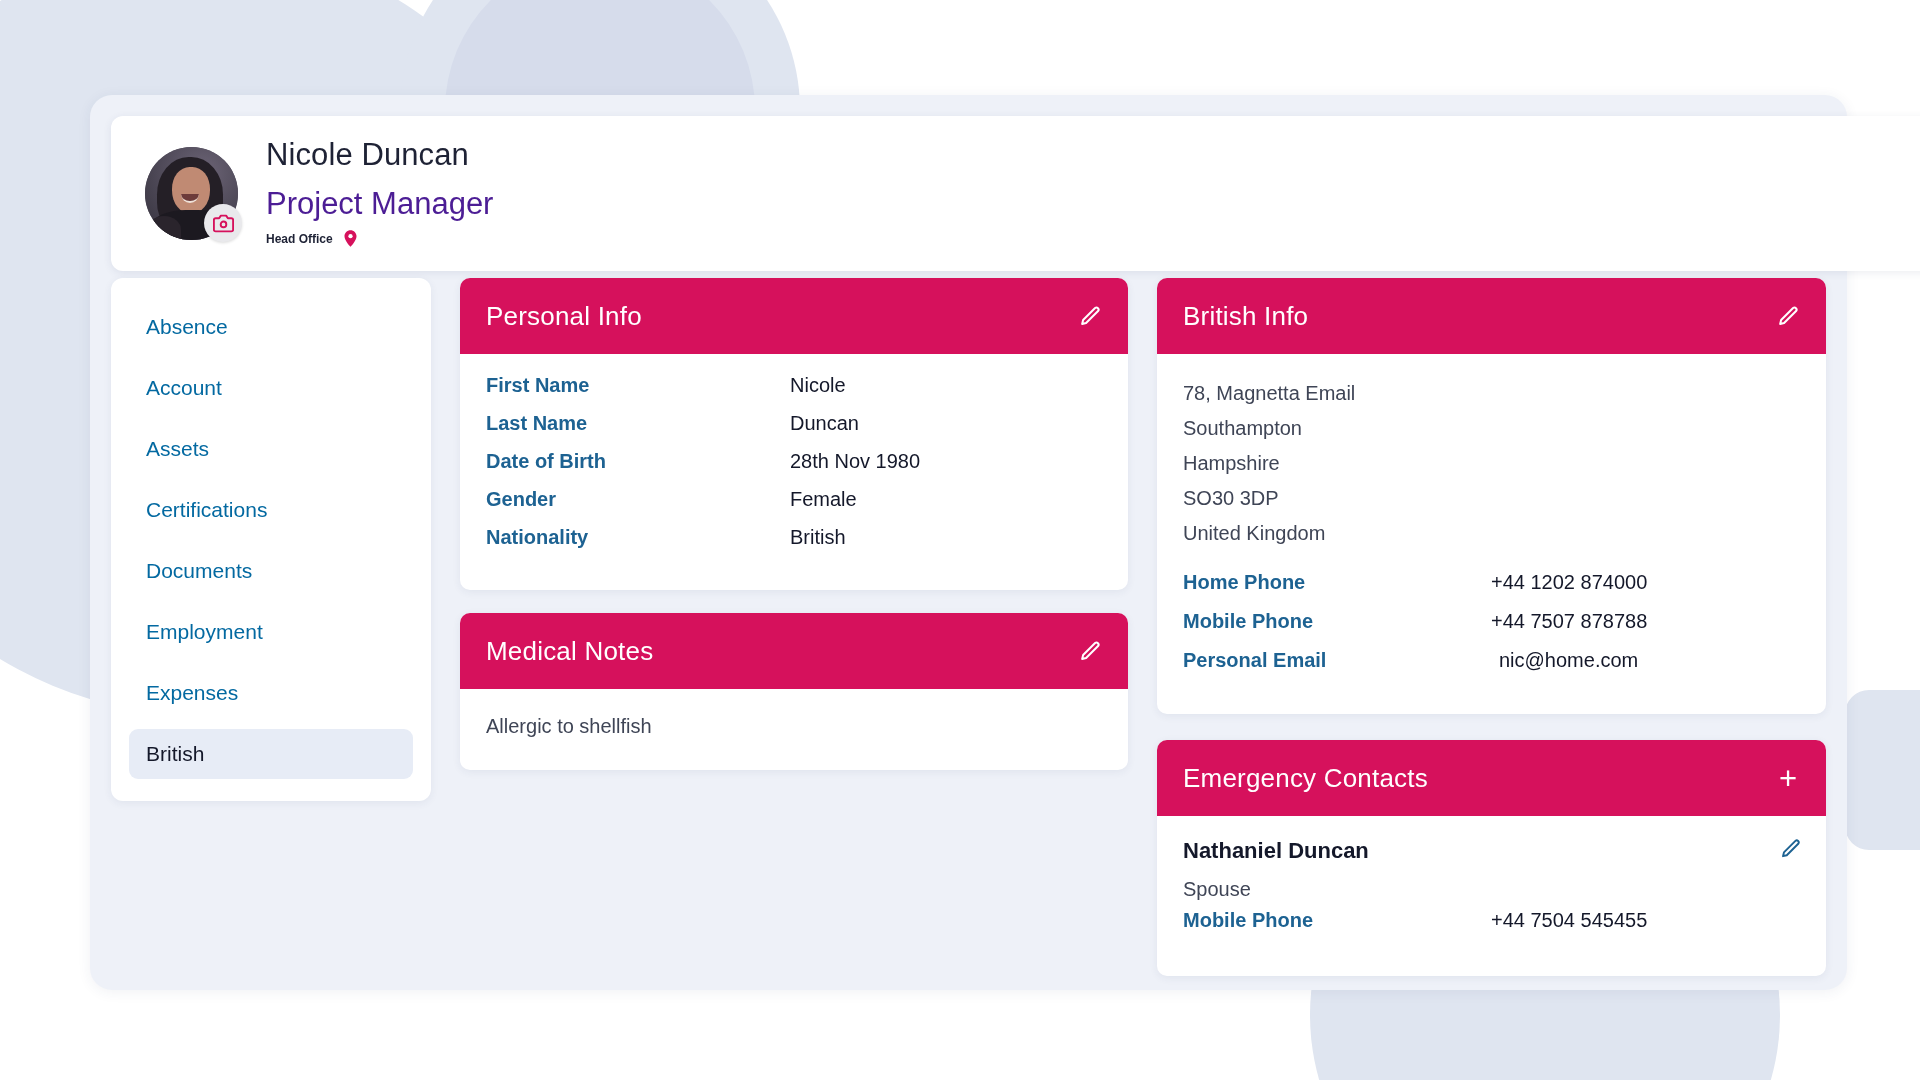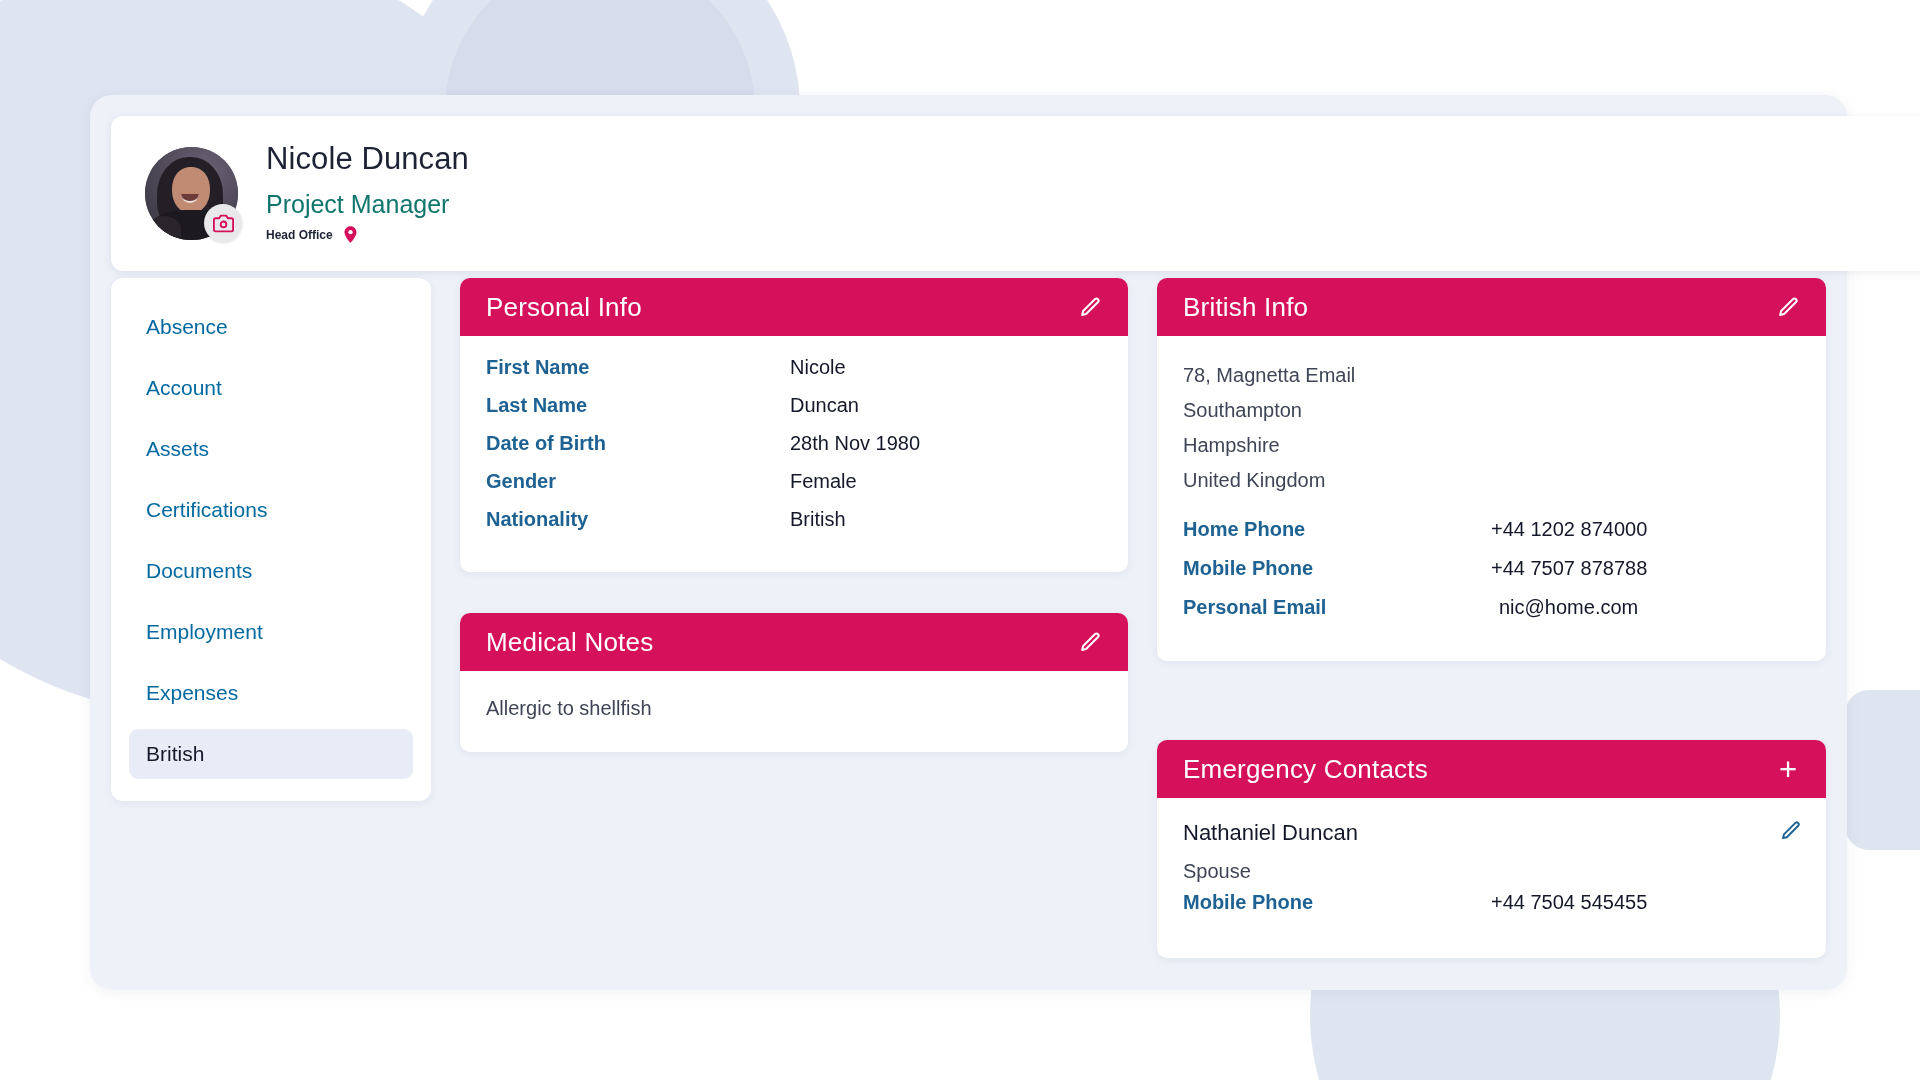--- a/index.html
+++ b/index.html
@@ -132,22 +132,22 @@
   }
   #profile-text { margin-left: 28px; }
   #profile-name {
     font-size: 31px;
     color: #1e2235;
     font-weight: 400;
     line-height: 1.16;
     letter-spacing: .1px;
   }
   #profile-role {
-    font-size: 25px;
-    color: #0f766e;
+    font-size: 31px;
+    color: #4c1d95;
     font-weight: 400;
     line-height: 1.3;
     margin-top: 11px;
   }
   #profile-office-row {
     display: flex; align-items: center;
     gap: 8px; margin-top: 3px;
   }
   #profile-office {
     font-size: 12px;
@@ -185,21 +185,21 @@
   
   .card {
     position: absolute;
     background: #ffffff;
     border-radius: 10px;
     z-index: 4;
     box-shadow: 0 2px 9px rgba(40,60,100,.07);
     overflow: hidden;
   }
   .card-head {
-    height: 58px;
+    height: 76px;
     background: #d6115c;
     display: flex; align-items: center;
     justify-content: space-between;
     padding: 0 22px 0 26px;
   }
   .card-title {
     font-size: 26px;
     color: #ffffff;
     font-weight: 400;
     letter-spacing: .2px;
@@ -261,21 +261,21 @@
     font-size: 20px; color: #1d6292; font-weight: 600;
   }
   .contact-value { font-size: 20px; color: #14182a; }
   .contact-value.email { padding-left: 8px; }
 
   
   #emergency-body { padding: 22px 26px 28px 26px; position: relative; }
   #ec-name {
     font-size: 22px;
     color: #14182a;
-    font-weight: 400;
+    font-weight: 700;
     margin-bottom: 14px;
   }
   #ec-relation {
     font-size: 20px;
     color: #3f4556;
     margin-bottom: 8px;
   }
   #ec-edit {
     position: absolute;
     right: 24px; top: 22px;
@@ -407,20 +407,21 @@
       <span class="icon-btn">
         <svg width="23" height="23" viewBox="0 0 24 24" fill="none" stroke="#ffffff" stroke-width="2.1" stroke-linecap="round" stroke-linejoin="round">
           <path d="M16.8 3.2a2.2 2.2 0 0 1 3.1 3.1L7.4 18.8l-4.1 1 1-4.1z"></path>
         </svg>
       </span>
     </div>
     <div class="card-body">
       <div class="addr-line">78, Magnetta Email</div>
       <div class="addr-line">Southampton</div>
       <div class="addr-line">Hampshire</div>
+      <div class="addr-line">SO30 3DP</div>
       <div class="addr-line">United Kingdom</div>
       <div id="contact-phone-block">
         <div class="contact-row">
           <span class="contact-label">Home Phone</span>
           <span class="contact-value">+44 1202 874000</span>
         </div>
         <div class="contact-row">
           <span class="contact-label">Mobile Phone</span>
           <span class="contact-value">+44 7507 878788</span>
         </div>

